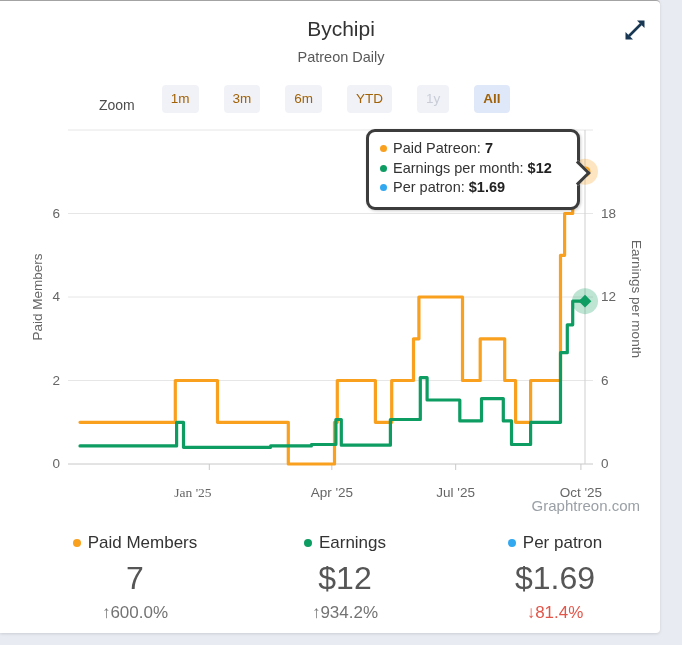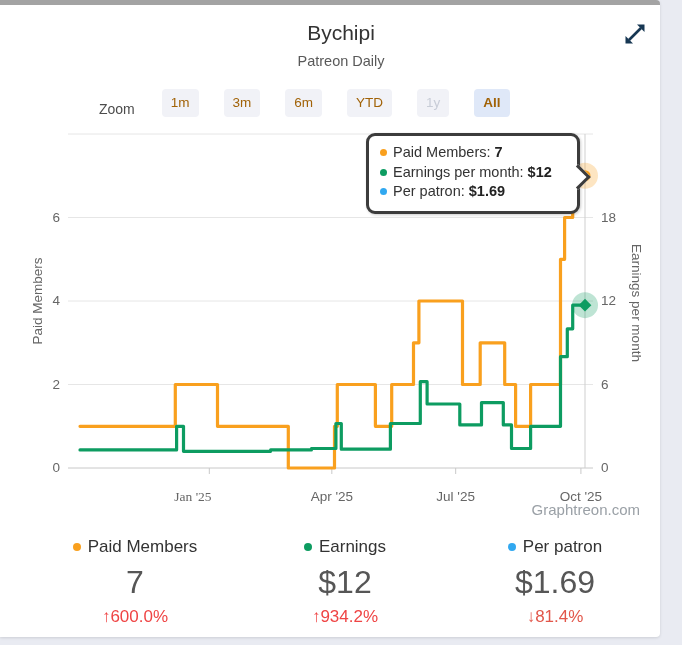--- a/index.html
+++ b/index.html
@@ -1,19 +1,19 @@
 <!DOCTYPE html>
 <html><head>
 <meta charset="utf-8">
 <style>
   html,body{margin:0;padding:0;}
   body{font-family:"Liberation Sans","DejaVu Sans",sans-serif;background:#e9ebf2;}
   .stage{position:relative;width:682px;height:645px;overflow:hidden;background:#e9ebf2;}
   .card{position:absolute;left:0;top:0;width:660px;height:632px;background:#fff;
-        border-top:5px solid #a3a3a3;border-radius:0 4px 4px 0;box-shadow:0 1px 3px rgba(0,0,0,.12);}
+        border-top:1px solid #a3a3a3;border-radius:0 4px 4px 0;box-shadow:0 1px 3px rgba(0,0,0,.12);}
   .title{position:absolute;left:0;top:16px;width:682px;text-align:center;font-size:21px;color:#333;}
   .subtitle{position:absolute;left:0;top:48px;width:682px;text-align:center;font-size:14.5px;color:#595959;}
   .expand{position:absolute;left:620px;top:15px;width:30px;height:30px;background:none;border:none;padding:0;cursor:pointer;}
   .zoom-row{position:absolute;left:99px;top:84px;display:flex;align-items:flex-end;gap:25px;}
   .zoom-word{font-size:14px;color:#4c4c4c;margin-right:2px;}
   .zbtn{font-family:inherit;font-size:13.5px;color:#a16207;background:#f1f2f7;border:none;
         border-radius:4px;padding:6px 9px;cursor:pointer;line-height:1;height:28px;}
   .zbtn.disabled{color:#c8cdd7;cursor:default;}
   .zbtn.active{background:#dfe8f8;font-weight:700;}
   .chart-area{position:absolute;left:0;top:120px;width:660px;height:392px;}
@@ -32,21 +32,21 @@
   .tt-row{line-height:19.5px;white-space:nowrap;}
   .tt-row b{color:#222;}
   .dot{display:inline-block;width:7px;height:7px;border-radius:50%;margin-right:6px;vertical-align:1px;}
   .stats{position:absolute;left:30px;top:532px;width:630px;display:flex;}
   .stat{flex:1;text-align:center;}
   .stat-label{font-size:17px;color:#333;}
   .stat-label .dot{width:8px;height:8px;margin-right:7px;}
   .stat-value{font-size:32px;color:#565656;margin-top:8px;line-height:34px;}
   .stat-change{font-size:17px;margin-top:8px;}
   .stat-change .arr{font-weight:900;}
-  .stat-change.up{color:#ef4444;}
+  .stat-change.up{color:#737373;}
   .stat-change.down{color:#e2564a;}
 </style>
 </head>
 <body>
 
 <div class="stage">
   <div class="card">
 
     <button class="expand" title="">
       <svg width="26" height="26" viewBox="0 0 26 26">
@@ -103,21 +103,21 @@
           <span class="tick" style="left: 420.687px; top: 483px; width: 70px; text-align: center;">Jul '25</span>
           <span class="tick" style="left: 545.916px; top: 483px; width: 70px; text-align: center;">Oct '25</span>
         </div>
       <div class="axis-title left" style="top:167px">Paid Members</div>
       <div class="axis-title right" style="top:169px">Earnings per month</div>
       <div class="watermark" style="top:376px">Graphtreon.com</div>
 
       <div class="tooltip" style="top:8px">
         <div class="arrow"></div>
         <div class="tt-row">
-          <span class="dot" style="background-color: rgb(249, 160, 30);"></span><span>Paid Members:</span> <b>7</b>
+          <span class="dot" style="background-color: rgb(249, 160, 30);"></span><span>Paid Patreon:</span> <b>7</b>
         </div>
         <div class="tt-row">
           <span class="dot" style="background-color: rgb(13, 156, 97);"></span><span>Earnings per month:</span> <b>$12</b>
         </div>
         <div class="tt-row">
           <span class="dot" style="background-color: rgb(49, 168, 240);"></span><span>Per patron:</span> <b>$1.69</b>
         </div>
       </div>
     </div>
 

